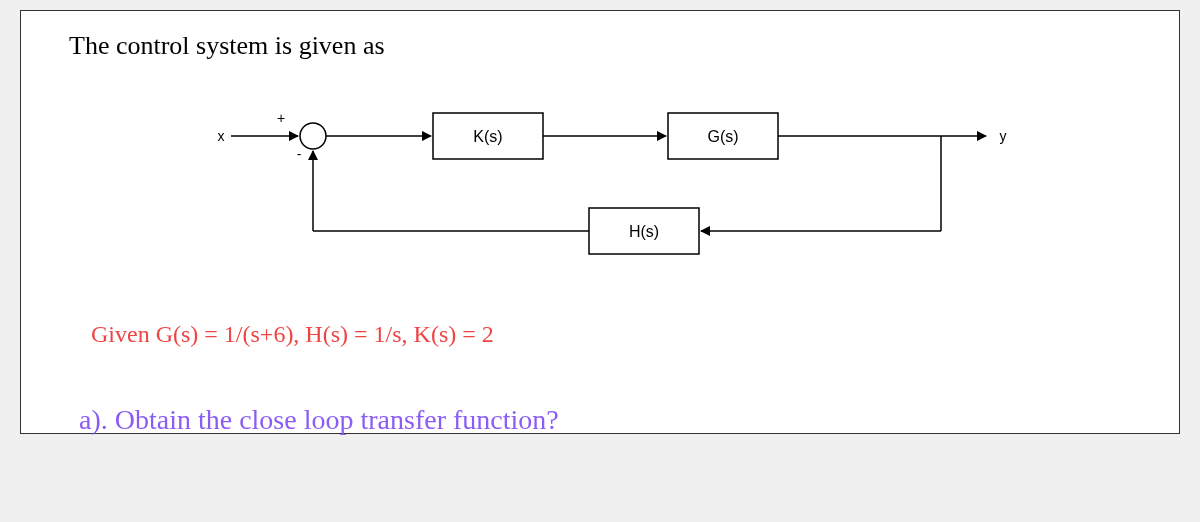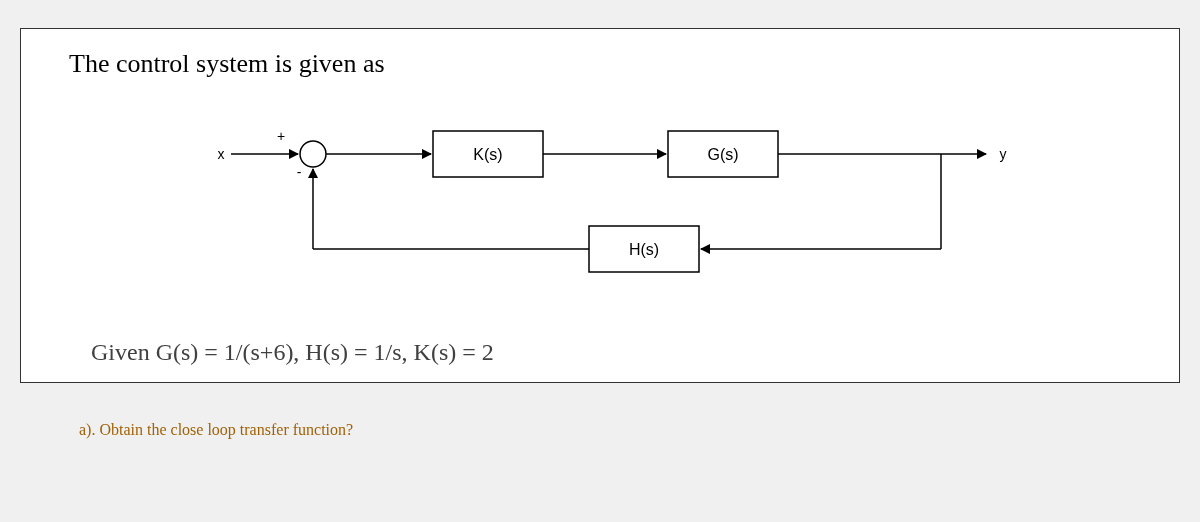--- a/index.html
+++ b/index.html
@@ -7,22 +7,22 @@
     padding: 0;
     width: 1200px;
     height: 522px;
     background: #f0f0f0;
     font-family: "Times New Roman", Times, serif;
   }
   .page {
     background: #ffffff;
     border: 1px solid #333;
     width: 1160px;
-    height: 355px;
-    margin: 28px auto;
+    height: 424px;
+    margin: 10px auto;
     position: relative;
     box-sizing: border-box;
   }
   .title {
     position: absolute;
     top: 20px;
     left: 48px;
     font-size: 26px;
     color: #000;
   }
@@ -45,29 +45,29 @@
   .sig-label {
     font-family: Arial, Helvetica, sans-serif;
     font-size: 14px;
     fill: #000;
   }
   .given {
     position: absolute;
     top: 310px;
     left: 70px;
     font-size: 24px;
-    color: #404040;
+    color: #ef4444;
   }
   .questions {
     position: absolute;
     top: 390px;
     left: 58px;
     right: 58px;
-    font-size: 16px;
-    color: #a16207;
+    font-size: 28px;
+    color: #8b5cf6;
     line-height: 1.35;
   }
 </style>
 </head>
 <body>
 
 <div class="page">
 
   <div class="title">The control system is given as</div>
 

